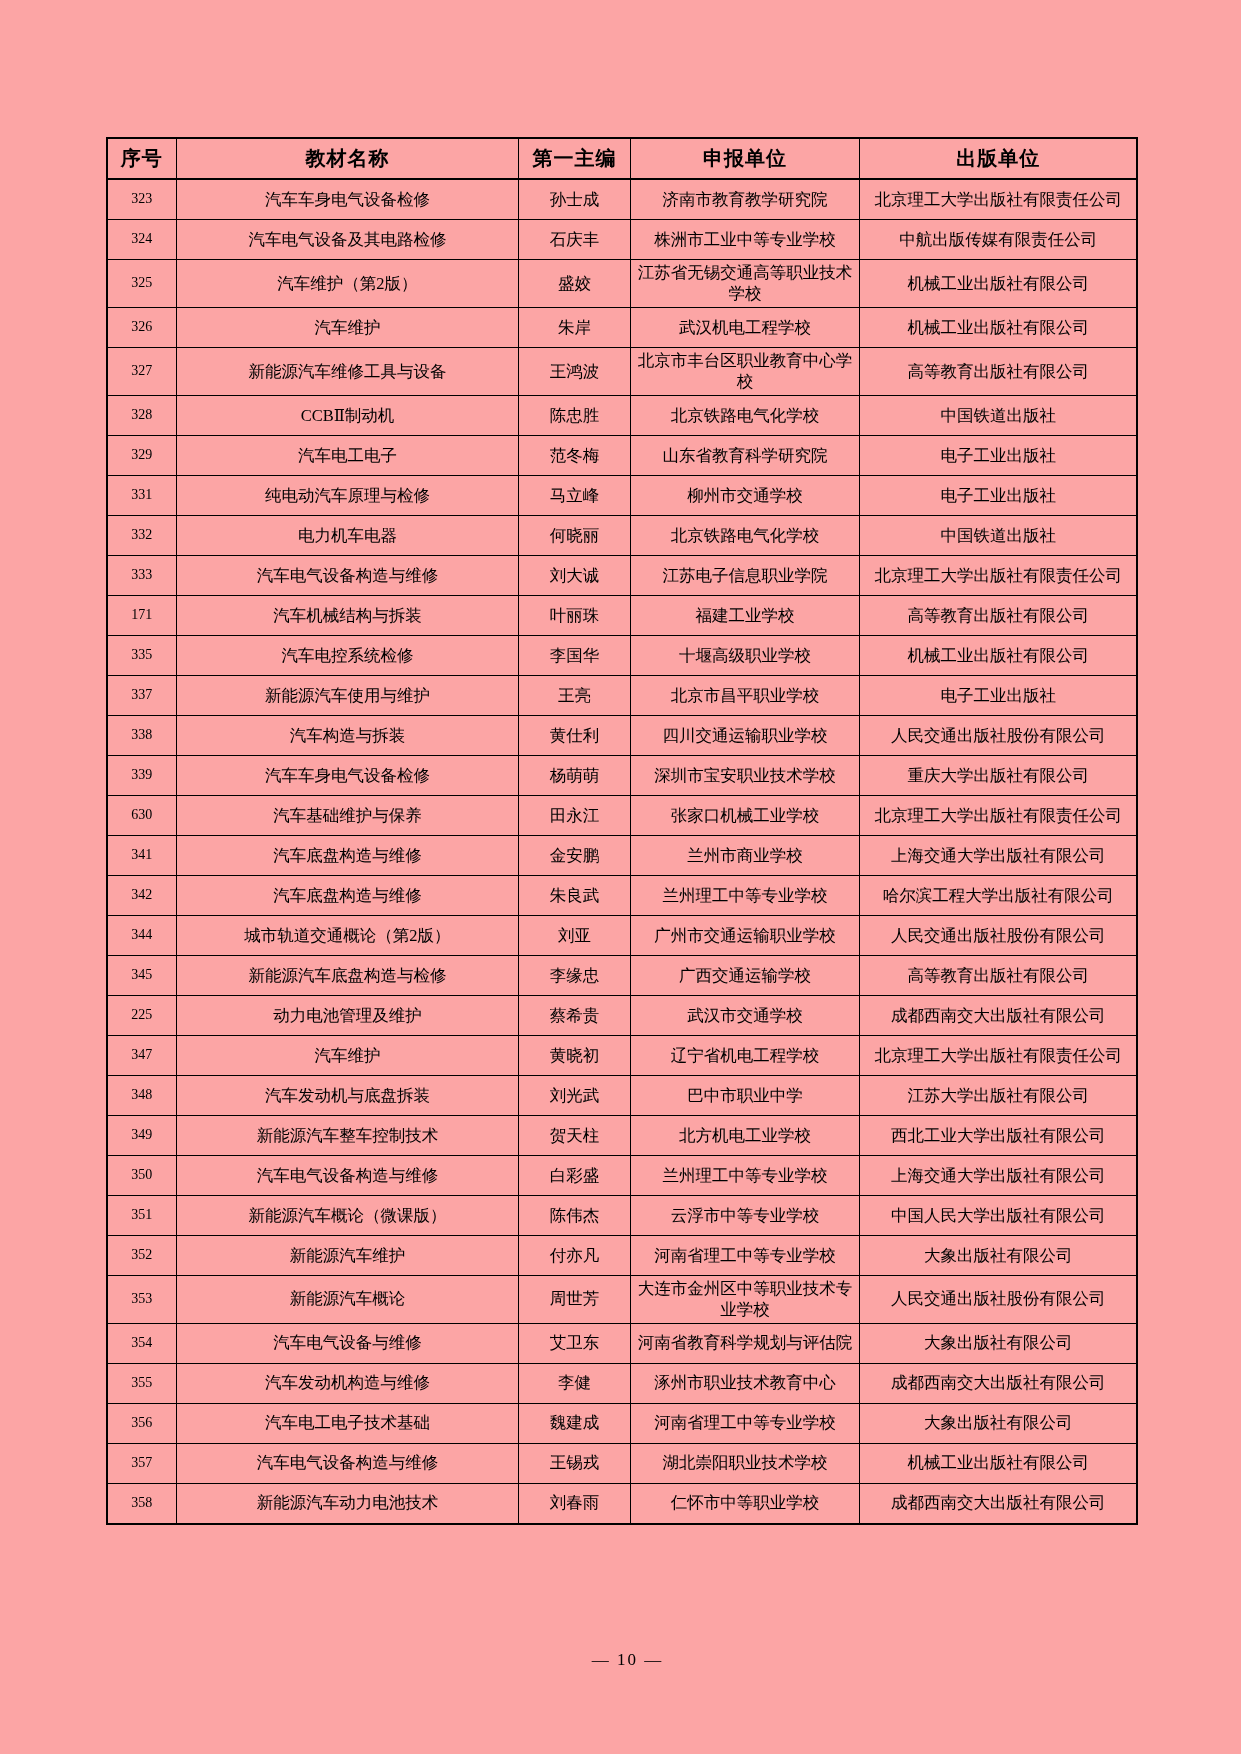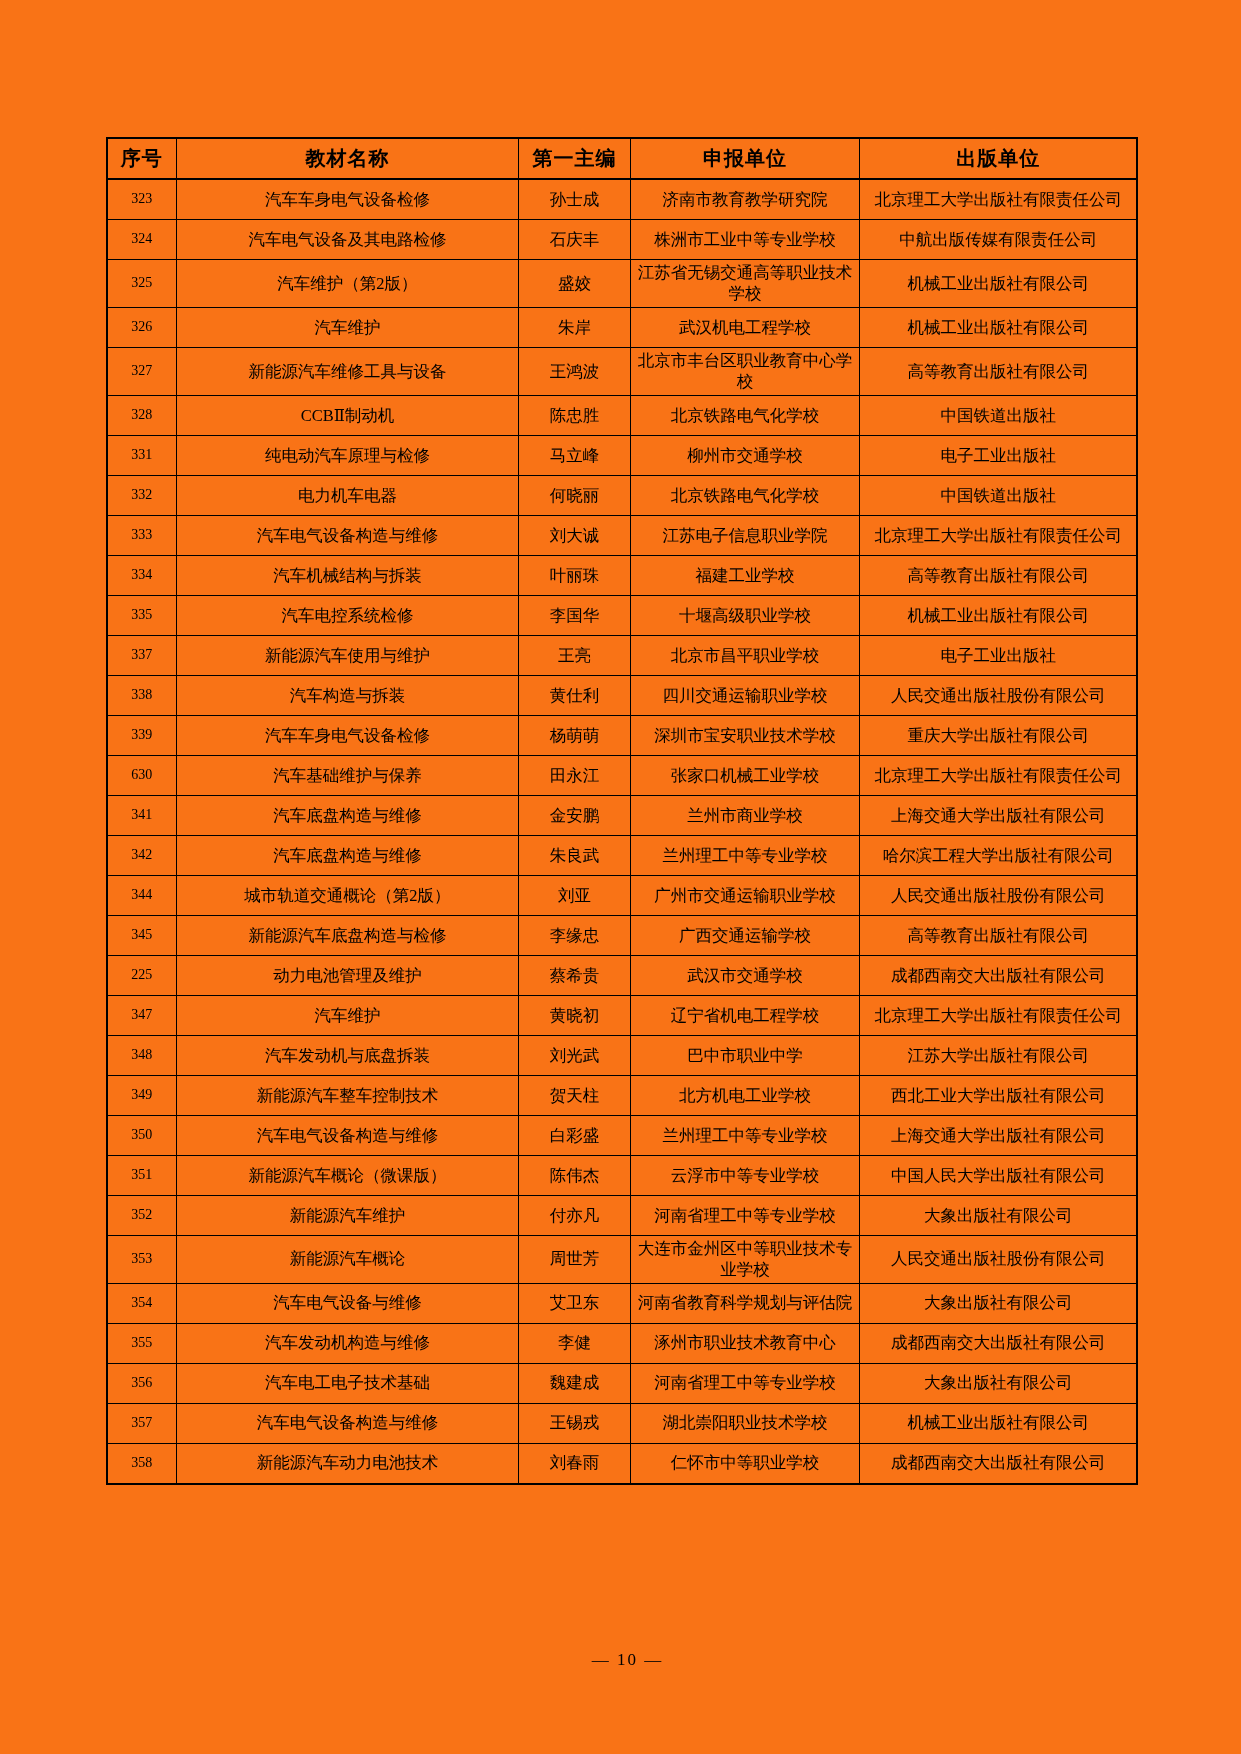--- a/index.html
+++ b/index.html
@@ -4,21 +4,21 @@
 <style>
   html, body {
     margin: 0;
     padding: 0;
     background: #ffffff;
   }
   .page {
     position: relative;
     width: 1241px;
     height: 1754px;
-    background: #f97316;
+    background: #fca5a5;
     color: #000000;
     font-family: "Liberation Serif", "DejaVu Serif", serif;
     overflow: hidden;
   }
   table.doc-table {
     position: absolute;
     left: 106px;
     top: 137px;
     width: 1032px;
     border-collapse: collapse;
@@ -121,20 +121,27 @@
           <td>高等教育出版社有限公司</td>
         </tr>
         <tr>
           <td class="num">328</td>
           <td>CCBⅡ制动机</td>
           <td>陈忠胜</td>
           <td>北京铁路电气化学校</td>
           <td>中国铁道出版社</td>
         </tr>
         <tr>
+          <td class="num">329</td>
+          <td>汽车电工电子</td>
+          <td>范冬梅</td>
+          <td>山东省教育科学研究院</td>
+          <td>电子工业出版社</td>
+        </tr>
+        <tr>
           <td class="num">331</td>
           <td>纯电动汽车原理与检修</td>
           <td>马立峰</td>
           <td>柳州市交通学校</td>
           <td>电子工业出版社</td>
         </tr>
         <tr>
           <td class="num">332</td>
           <td>电力机车电器</td>
           <td>何晓丽</td>
@@ -142,21 +149,21 @@
           <td>中国铁道出版社</td>
         </tr>
         <tr>
           <td class="num">333</td>
           <td>汽车电气设备构造与维修</td>
           <td>刘大诚</td>
           <td>江苏电子信息职业学院</td>
           <td>北京理工大学出版社有限责任公司</td>
         </tr>
         <tr>
-          <td class="num">334</td>
+          <td class="num">171</td>
           <td>汽车机械结构与拆装</td>
           <td>叶丽珠</td>
           <td>福建工业学校</td>
           <td>高等教育出版社有限公司</td>
         </tr>
         <tr>
           <td class="num">335</td>
           <td>汽车电控系统检修</td>
           <td>李国华</td>
           <td>十堰高级职业学校</td>

